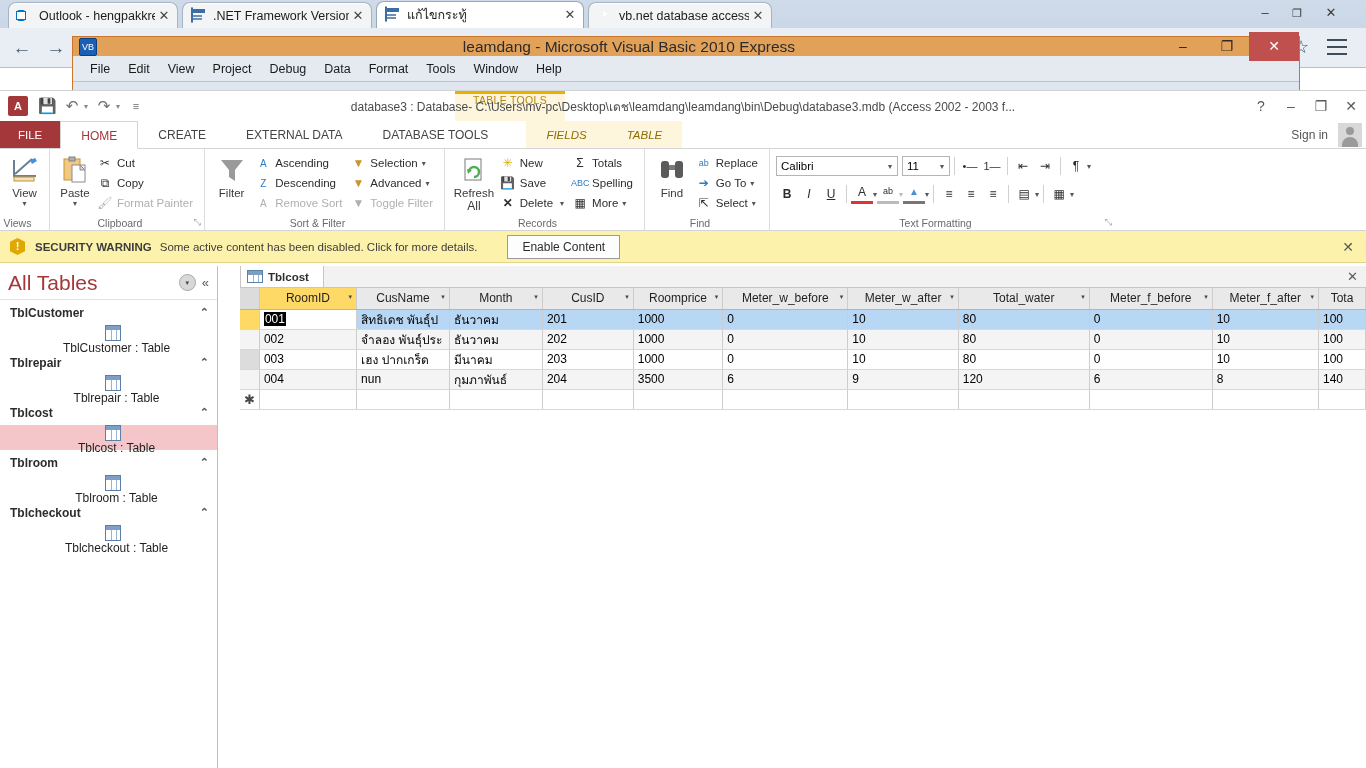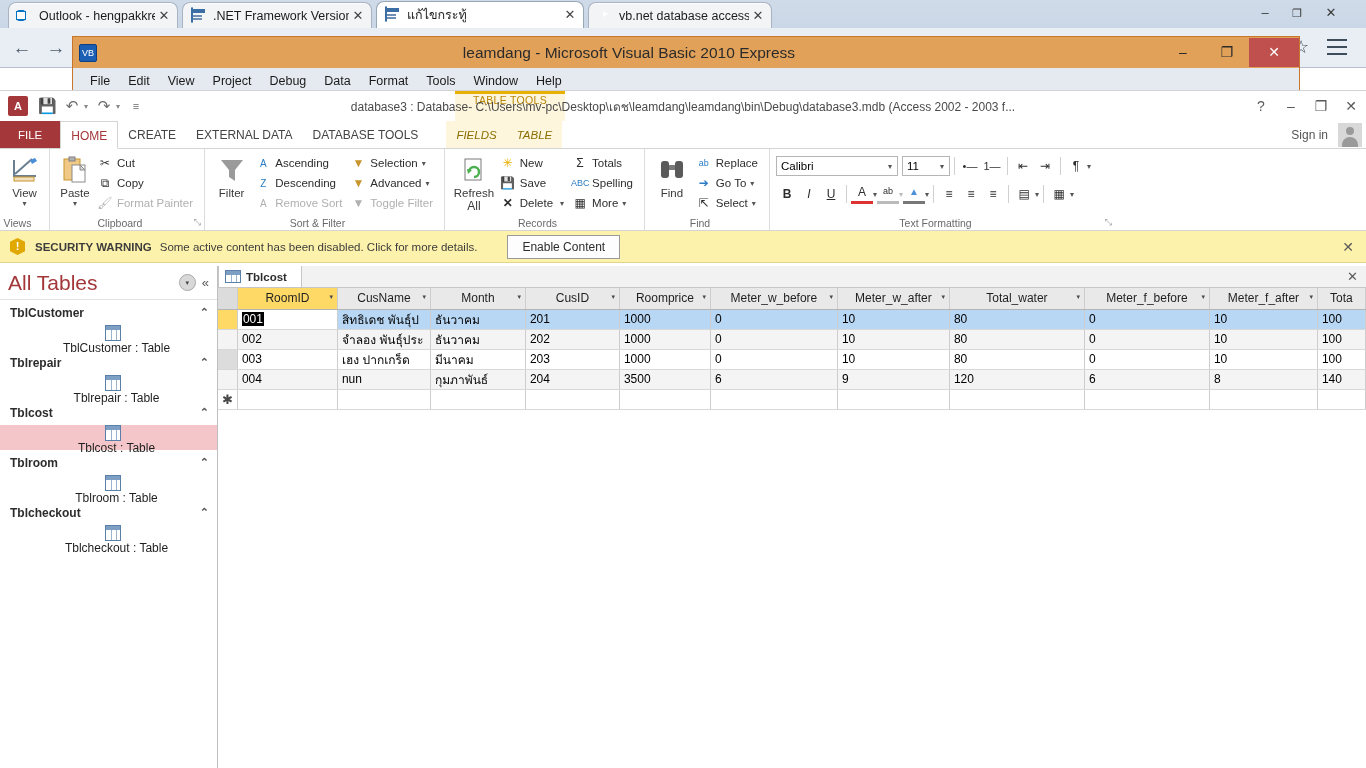--- a/index.html
+++ b/index.html
@@ -102,21 +102,21 @@
   #nav-menu { position:absolute; top:6px; right:16px; width:26px;height:26px; }
   #nav-menu i{ display:block; height:2px; background:#3d4d5c; margin:5px 3px; }
 
   
   #vb-window {
     position: absolute; left: 72px; top: 36px; width: 1228px; height: 660px;
     background: #dfe6ef;
     border: 1px solid #c9752c;
   }
   #vb-titlebar {
-    position: relative; height: 31px;
+    position: relative; height: 19px;
     background: #e2a159;
     display: flex; align-items: center;
   }
   #vb-icon {
     width: 18px; height: 18px; margin-left: 6px;
     background: #1b5fb4; border: 1px solid #0c3e80; border-radius: 2px;
     color: #fff; font-size: 9px; text-align: center; line-height: 17px;
     font-family: "Liberation Sans", sans-serif;
   }
   #vb-title {
@@ -170,21 +170,21 @@
     height: 30px;
     background: #fdf6dd;
   }
 
   
   #ribbon-tabs {
     position: relative; height: 28px; background: #ffffff;
     display: flex; align-items: stretch; font-size: 12px;
     border-bottom: 1px solid #d4d4d4;
   }
-  .rtab { padding: 0 10px; line-height: 28px; color: #444; cursor: pointer; }
+  .rtab { padding: 0 20px; line-height: 28px; color: #444; cursor: pointer; }
   .rtab.file { background: #a4373a; color: #fff; padding: 0 18px; font-size: 11.5px; }
   .rtab.active { color: #a4373a; border: 1px solid #d4d4d4; border-bottom: 1px solid #fff;
                  margin-bottom: -1px; background: #fff; }
   .rtab.ctx { color: #8a6d00; font-size: 11.5px; background: #fdf6dd; }
   #ctx-group { display: flex; background: #fdf6dd; margin-left: 18px; font-style: italic; }
   #signin {
     position: absolute; right: 38px; top: 0; line-height: 28px; font-size: 12px; color: #555;
   }
   #acc-avatar {
     position: absolute; right: 4px; top: 2px; width: 24px; height: 24px;
@@ -237,21 +237,21 @@
   }
   #secwarn .lbl { font-size: 11.5px; font-weight: bold; color: #3c3c3c; margin-right: 8px; }
   #secwarn .msg { font-size: 11.5px; color: #3c3c3c; }
   #enable-content {
     margin-left: 30px; border: 1px solid #9a9a9a; background: #fdfdfd;
     font-size: 12px; padding: 4px 14px; cursor: pointer; color:#2d2d2d;
   }
   #secwarn-close { position: absolute; right: 12px; font-size: 14px; color: #5a5a5a; cursor:pointer; }
 
   
-  #main { position: absolute; left: 0; top: 175px; right: 0; bottom: 0; display: flex; }
+  #main { position: absolute; left: 0; top: 175px; right: 0; bottom: 0; display: flex; gap: 22px; }
 
   
   #navpane { width: 218px; flex: 0 0 218px; background: #ffffff; border-right: 1px solid #bfbfbf;
              position: relative; }
   #navpane-header { height: 34px; display: flex; align-items: center; padding: 0 8px;
                     border-bottom: 1px solid #e3e3e3; }
   #navpane-title { font-size: 21px; color: #a4373a; flex: 1 1 auto;
                    font-family: "Liberation Sans", sans-serif; }
   #np-dropdown { width: 17px; height: 17px; border-radius: 50%; background: #d8d8d8;
                  border: 1px solid #a8a8a8; color: #444; font-size: 7px; text-align: center;

